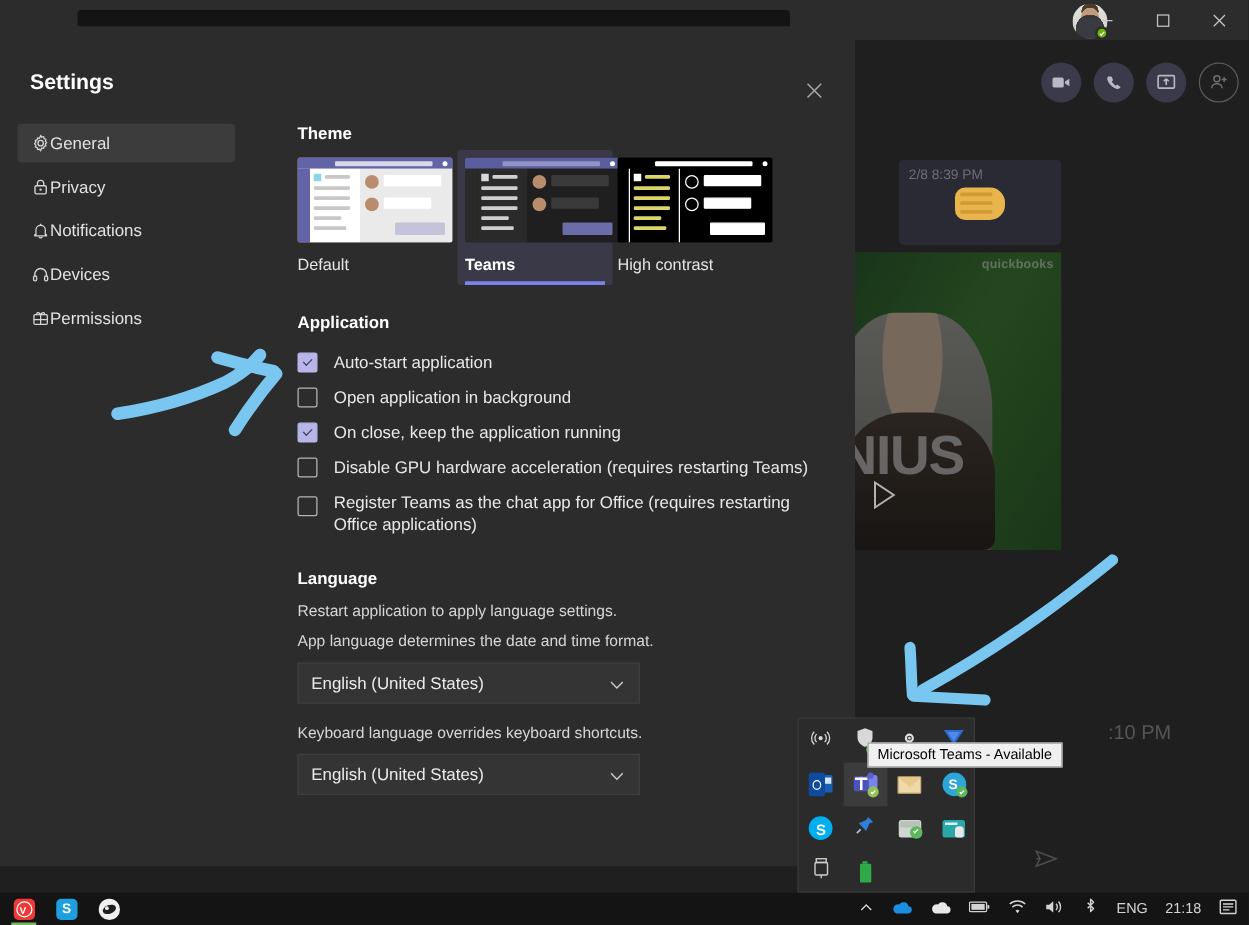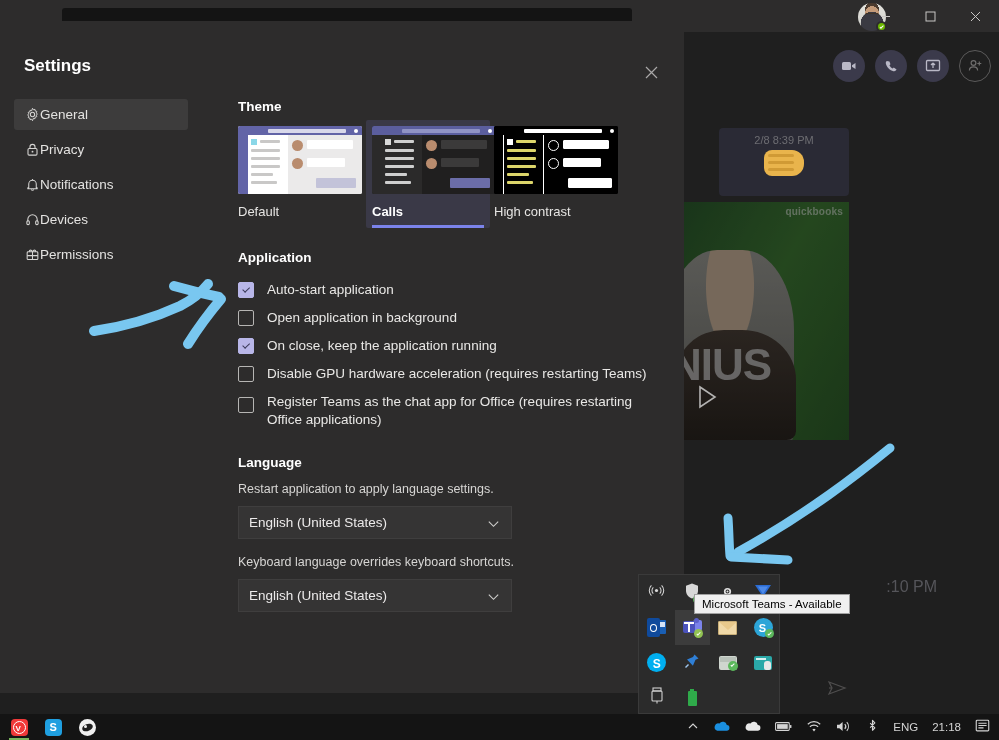--- a/index.html
+++ b/index.html
@@ -47,21 +47,21 @@
   
   .chat-actions { position:absolute; right:8px; top:50px; display:flex; gap:10px; }
   .act-btn { width:32px; height:32px; border-radius:50%; background:#3b3a4b; display:flex; align-items:center; justify-content:center; color:#b9b8c6; }
   .act-btn.outline { background:transparent; border:1px solid #5b5a5a; color:#6f6e6e; }
 
   
   .msg-bubble {
     position:absolute; right:150px; top:128px; width:130px; height:68px;
     background:#2a2a35; border-radius:4px; padding:6px 8px;
   }
-  .msg-time { font-size:11px; color:#6d6d72; text-align:center; }
+  .msg-time { font-size:11px; color:#6d6d72; text-align:left; }
   .fist {
     width:40px; height:26px; margin:4px auto 0;
     background:#e9b44c; border-radius:8px 12px 12px 8px; position:relative;
   }
   .fist::before { content:""; position:absolute; left:4px; top:4px; width:26px; height:3px; background:#d09a35; border-radius:2px; box-shadow:0 7px 0 #d09a35, 0 14px 0 #d09a35; }
 
   .video-card { position:absolute; right:150px; top:202px; width:165px; height:238px; background:#1c3a1c; overflow:hidden; }
   .video-bg { position:absolute; inset:0; background:linear-gradient(120deg,#2c5c2e 0%,#3f7a35 45%,#2e5f2a 100%); }
   .video-person { position:absolute; left:-18px; top:48px; width:128px; height:200px; background:radial-gradient(ellipse at 50% 18%, #cbb39b 0 26%, transparent 27%), linear-gradient(#9b9b95,#6d6d68); border-radius:40% 40% 10% 10%; }
   .video-dog { position:absolute; left:-8px; bottom:0; width:120px; height:110px; background:linear-gradient(#4a4038,#2b2520); border-radius:40% 45% 8% 8%; }
@@ -380,21 +380,21 @@
                 <div class="ln" style="left:13px;top:39px;width:29px;background:#cfcfcf"></div>
                 <div class="ln" style="left:13px;top:47px;width:22px;background:#cfcfcf"></div>
                 <div class="ln" style="left:13px;top:55px;width:26px;background:#cfcfcf"></div>
                 <div class="av" style="left:54px;top:14px;background:#b98c6e"></div>
                 <div class="msg" style="left:69px;top:14px;width:46px;background:#3b3a3a"></div>
                 <div class="av" style="left:54px;top:32px;background:#b98c6e"></div>
                 <div class="msg" style="left:69px;top:32px;width:38px;background:#3b3a3a"></div>
                 <div class="btn" style="left:78px;top:52px;width:40px;background:#6b6da8"></div>
               </div>
             </div>
-            <div class="theme-label">Calls</div>
+            <div class="theme-label">Teams</div>
             <div class="theme-underline"></div>
           </div>
 
           <div class="theme-opt">
             <div class="theme-thumb">
               <div class="tn" style="background:#000">
                 <div class="bar" style="background:#000"></div>
                 <div class="barbox" style="left:30px;right:16px;background:#fff"></div>
                 <div class="dot" style="right:4px;top:2.5px;background:#fff"></div>
                 <div class="rail" style="background:#000;border-right:1px solid #fff"></div>
@@ -446,20 +446,21 @@
           </div>
 
           <div class="chk-row two-line">
             <span class="chk"></span>
             <span class="chk-label">Register Teams as the chat app for Office (requires restarting Office applications)</span>
           </div>
         </div>
 
         <div class="sec-title" style="margin-top:26px">Language</div>
         <div class="hint">Restart application to apply language settings.</div>
+        <div class="hint">App language determines the date and time format.</div>
 
         <div class="dropdown">
           <span>English (United States)</span>
           <span class="dd-chev">
             <svg width="15" height="15" viewBox="0 0 16 16">
                 <path d="M3 6l5 5 5-5" fill="none" stroke="currentColor" stroke-width="1.2"></path>
               </svg>
           </span>
         </div>
 

